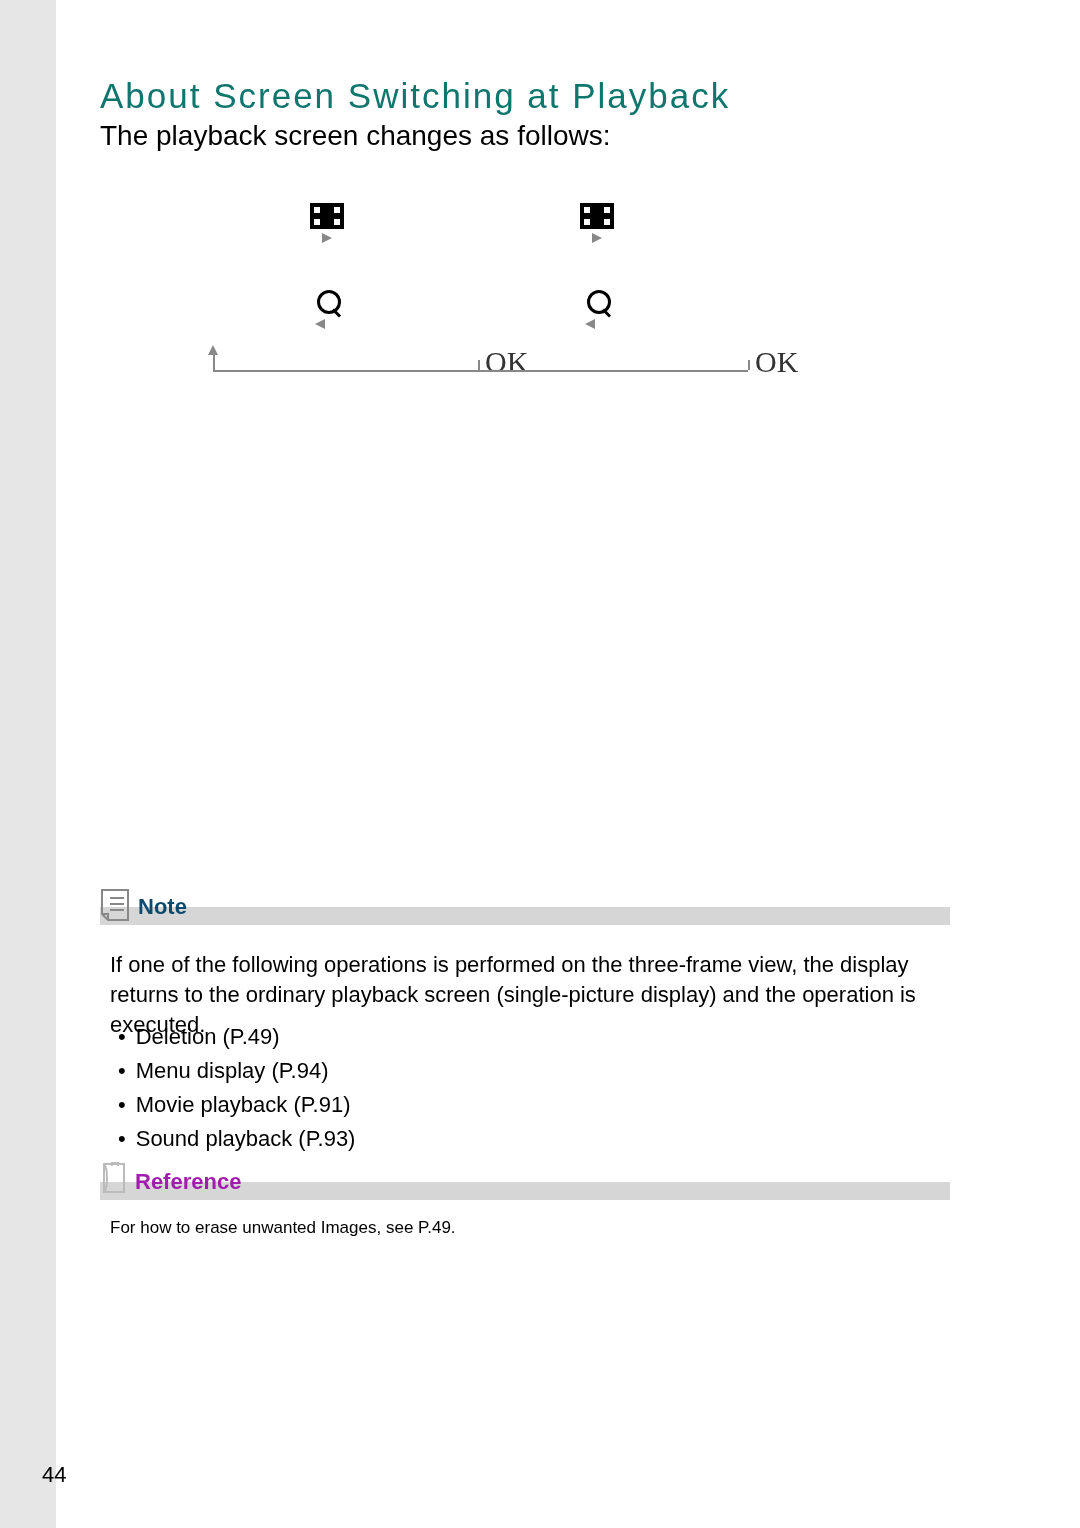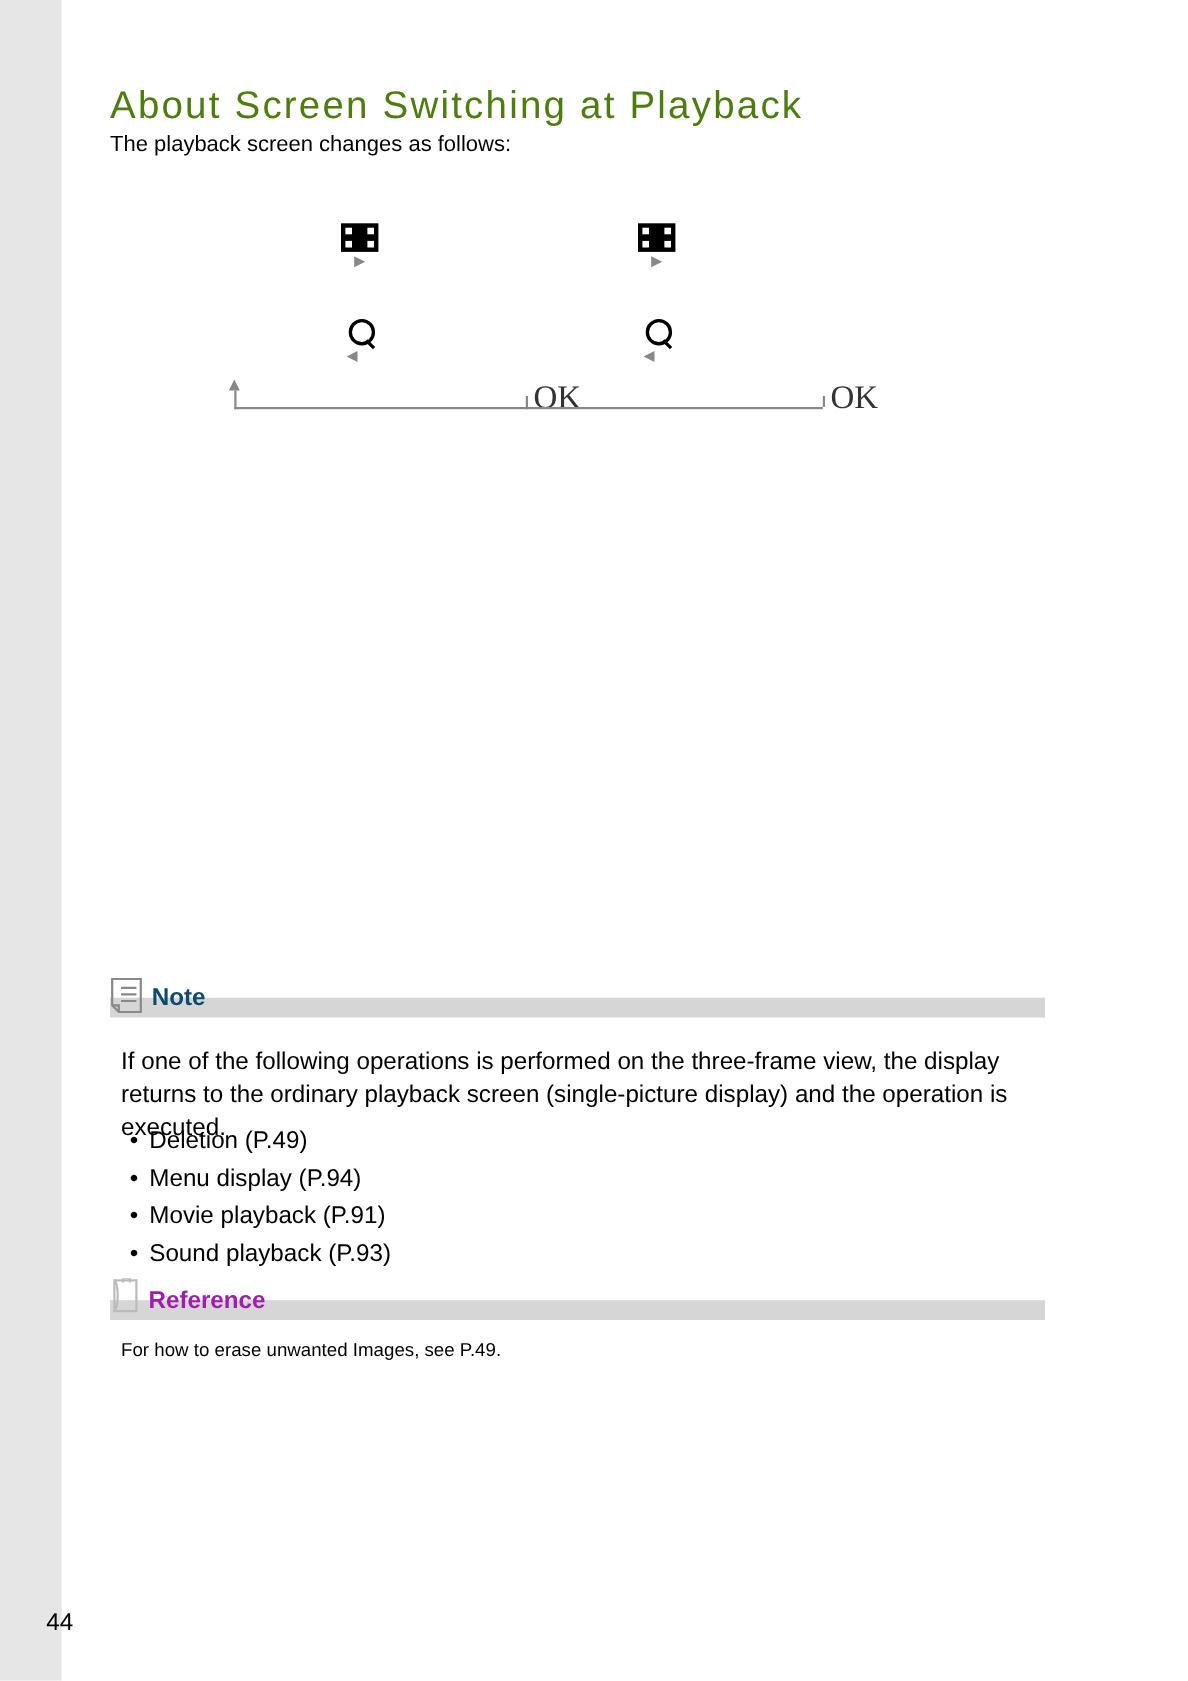--- a/index.html
+++ b/index.html
@@ -1,20 +1,20 @@
 <!DOCTYPE html>
 <html><head>
 <meta charset="utf-8">
 <style>
   html,body{margin:0;padding:0;background:#fff;}
   body{width:1080px;height:1528px;font-family:Arial,Helvetica,sans-serif;color:#000;}
   .page{position:relative;width:1080px;height:1528px;}
   .left-margin{position:absolute;left:0;top:0;width:56px;height:1528px;background:#e6e6e7;}
-  .heading{position:absolute;left:100px;top:76px;font-size:35px;color:#4d7c0f;font-family:Arial,Helvetica,sans-serif;letter-spacing:2px;}
-  .subhead{position:absolute;left:100px;top:120px;font-size:20px;color:#000;}
+  .heading{position:absolute;left:100px;top:76px;font-size:35px;color:#0f766e;font-family:Arial,Helvetica,sans-serif;letter-spacing:2px;}
+  .subhead{position:absolute;left:100px;top:120px;font-size:28px;color:#000;}
 
   .diag{position:absolute;left:210px;top:195px;width:650px;height:190px;}
   .thumb-icon{position:absolute;width:34px;height:26px;background:#000;}
   .thumb-icon .sq{position:absolute;width:6px;height:6px;background:#fff;}
   .thumb-icon .sq.a{left:4px;top:4px;}
   .thumb-icon .sq.b{right:4px;top:4px;}
   .thumb-icon .sq.c{left:4px;bottom:4px;}
   .thumb-icon .sq.d{right:4px;bottom:4px;}
   .arrow-r{position:absolute;width:0;height:0;border-left:10px solid #888;border-top:5px solid transparent;border-bottom:5px solid transparent;}
   .arrow-l{position:absolute;width:0;height:0;border-right:10px solid #888;border-top:5px solid transparent;border-bottom:5px solid transparent;}

